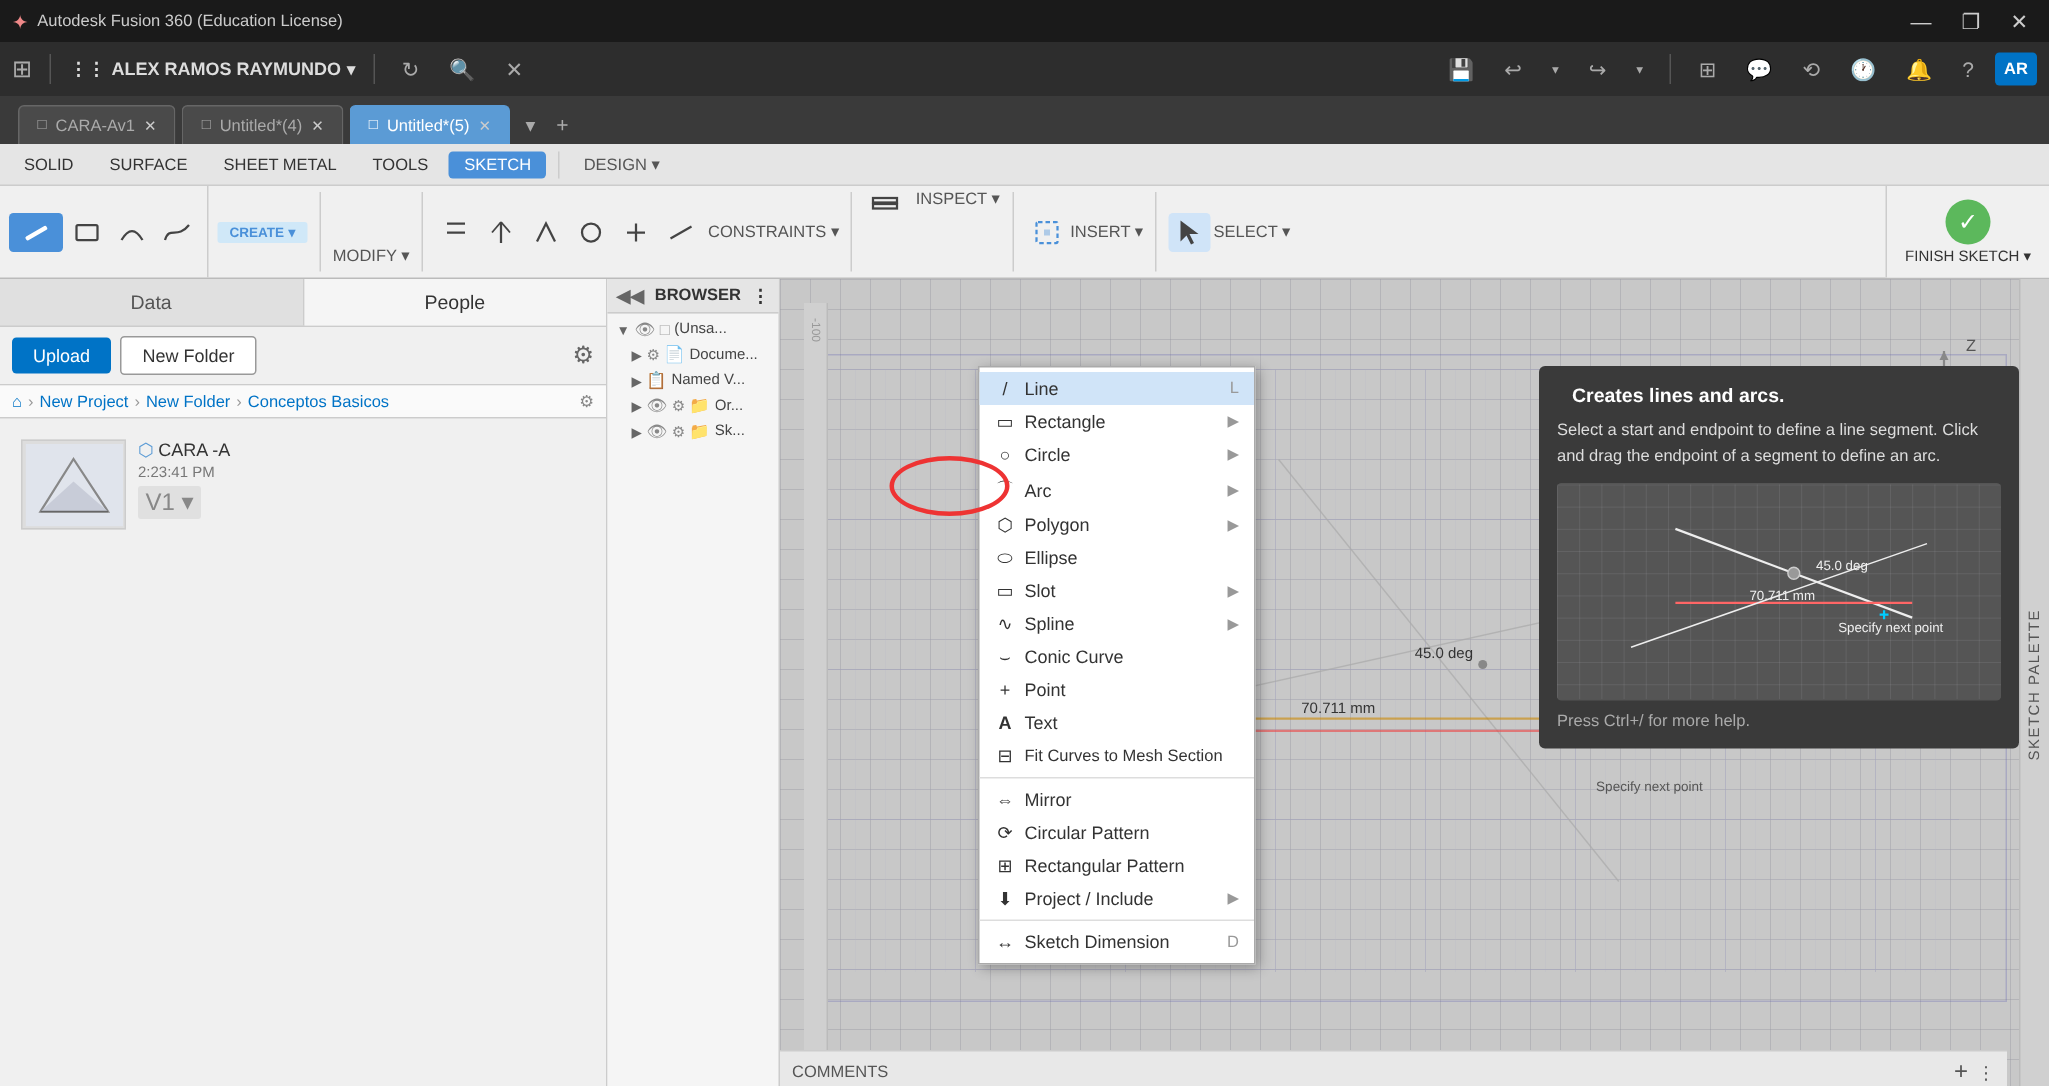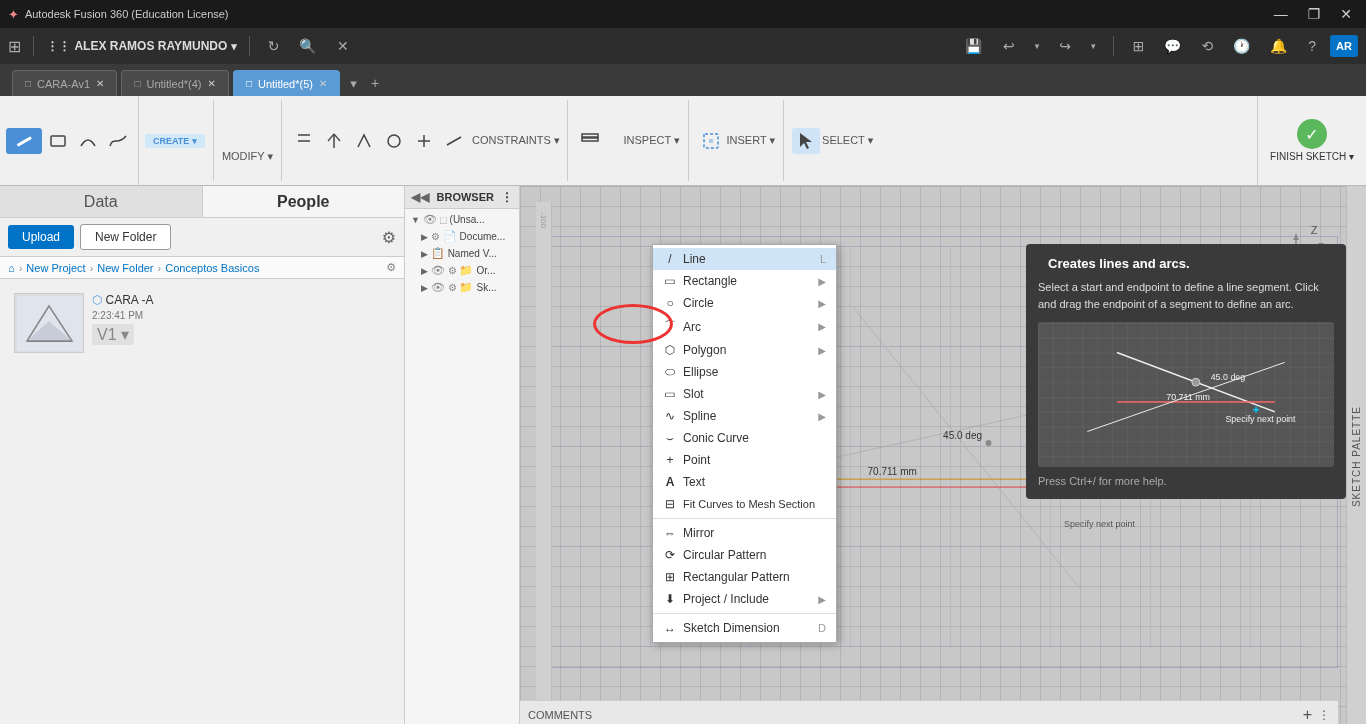--- a/index.html
+++ b/index.html
@@ -100,26 +100,26 @@
       height: 32px;
       border-bottom: 1px solid #ccc;
       background: #e0e0e0;
     }
     .panel-tab {
       flex: 1;
       display: flex;
       align-items: center;
       justify-content: center;
       cursor: pointer;
-      font-size: 16px;
+      font-size: 13px;
       color: #555;
       border-right: 1px solid #ccc;
     }
     .panel-tab:last-child { border-right: none; }
-    .panel-tab.active { background: #f5f5f5; font-weight: 700; color: #333; }
+    .panel-tab.active { background: #f5f5f5; font-weight: 400; color: #333; }
 
     #panel-actions {
       display: flex;
       align-items: center;
       padding: 6px 8px;
       gap: 6px;
       border-bottom: 1px solid #ccc;
     }
     .upload-btn {
       padding: 5px 14px;
@@ -441,20 +441,29 @@
       <span>Untitled*(5)</span>
       <span class="tab-close">✕</span>
     </div>
     <span class="tab-add" style="font-size:13px;">▾</span>
     <span class="tab-add" style="font-size:14px;">+</span>
   </div>
 </div>
 
 <div id="full-toolbar">
 
+  <div class="toolbar-row1">
+    <button class="toolbar-top-btn">SOLID</button>
+    <button class="toolbar-top-btn">SURFACE</button>
+    <button class="toolbar-top-btn">SHEET METAL</button>
+    <button class="toolbar-top-btn">TOOLS</button>
+    <button class="toolbar-top-btn active">SKETCH</button>
+    <div class="toolbar-top-sep"></div>
+    <span style="font-size:11px;color:#555;cursor:pointer;padding:2px 8px;">DESIGN ▾</span>
+  </div>
 
   <div class="toolbar-row2">
 
     <div style="display:flex;align-items:center;padding:2px 6px;border-right:1px solid #ccc;gap:2px;">
 
       <div class="tb-btn" style="width:36px;background:#4a90d9;color:white;border-radius:3px;">
         <svg width="22" height="22" viewBox="0 0 22 22">
             <rect x="3" y="10" width="16" height="3" rx="1" fill="white" transform="rotate(-30,11,11)"></rect>
           </svg>
       </div>
@@ -524,21 +533,21 @@
         <div class="tb-btn">
           <svg width="20" height="20" viewBox="0 0 20 20">
               <line x1="3" y1="14" x2="17" y2="6" stroke="#444" stroke-width="1.5"></line>
             </svg>
         </div>
       </div>
       <span style="font-size:11px;color:#555;cursor:pointer;margin-left:2px;">CONSTRAINTS ▾</span>
     </div>
     <div style="width:1px;background:#ccc;margin:4px 2px;"></div>
 
-    <div style="display:flex;align-items:center;padding:2px 6px;gap:19px;">
+    <div style="display:flex;align-items:flex-start;padding:2px 6px;gap:6px;">
       <div class="tb-btn">
         <svg width="22" height="22" viewBox="0 0 22 22">
             <rect x="3" y="8" width="16" height="3" rx="0" fill="none" stroke="#444" stroke-width="1.5"></rect>
             <rect x="3" y="4" width="16" height="3" rx="0" fill="none" stroke="#444" stroke-width="1.5"></rect>
           </svg>
       </div>
       <span style="font-size:11px;color:#555;cursor:pointer;">INSPECT ▾</span>
     </div>
     <div style="width:1px;background:#ccc;margin:4px 2px;"></div>
 

